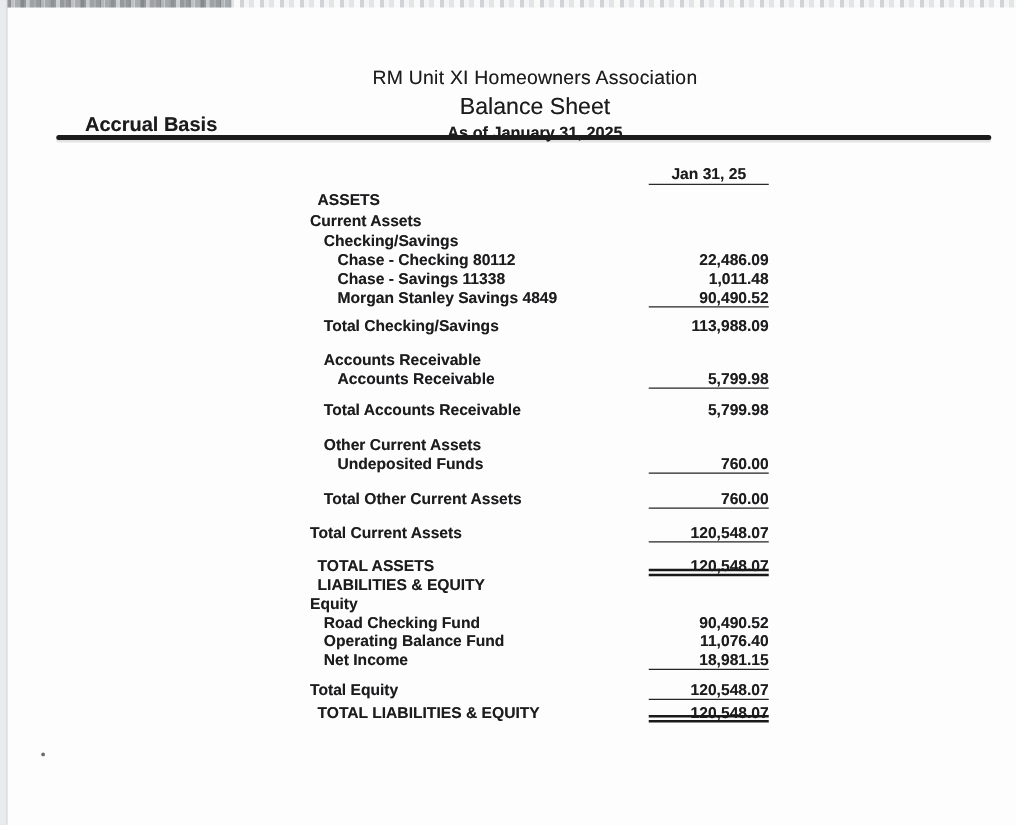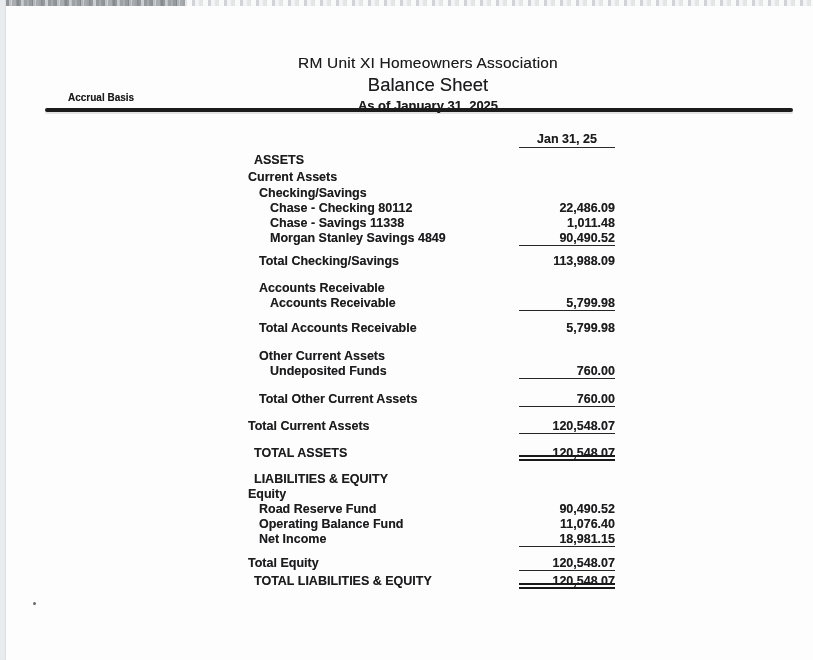--- a/index.html
+++ b/index.html
@@ -47,21 +47,21 @@
   .report-header {
     position: absolute; left: 45px; top: 54px; width: 766px;
     text-align: center;
     text-shadow: 0 0 0.4px rgba(0,0,0,0.45);
   }
   .company-name { font-size: 15.5px; font-weight: 400; letter-spacing: 0.2px; }
   .report-title { font-size: 18.5px; font-weight: 400; margin-top: 2px; }
   .report-date  { font-size: 13px; font-weight: 700; margin-top: 2px; }
   .accrual-basis {
     position: absolute; left: 68px; top: 92px;
-    font-size: 10px; font-weight: 700;
+    font-size: 16px; font-weight: 700;
     text-shadow: 0 0 0.4px rgba(0,0,0,0.45);
   }
   .header-rule {
     position: absolute; left: 45px; top: 108px; width: 748px; height: 4px;
     background: #1c1c1c; border-radius: 2px;
     box-shadow: 0 2px 0 rgba(0,0,0,0.10);
   }
 
   
   .col-header {
@@ -162,28 +162,28 @@
         <span class="amount u-single">760.00</span>
       </div>
       <div class="row indent-1" style="margin-top: 12px;">
         <span class="label">Total Current Assets</span>
         <span class="amount u-single">120,548.07</span>
       </div>
       <div class="row indent-0" style="margin-top: 12px;">
         <span class="label">TOTAL ASSETS</span>
         <span class="amount u-double">120,548.07</span>
       </div>
-      <div class="row indent-0" style="margin-top: 11px;">
+      <div class="row indent-0" style="">
         <span class="label">LIABILITIES &amp; EQUITY</span>
       </div>
       <div class="row indent-1">
         <span class="label">Equity</span>
       </div>
       <div class="row indent-2">
-        <span class="label">Road Reserve Fund</span>
+        <span class="label">Road Checking Fund</span>
         <span class="amount">90,490.52</span>
       </div>
       <div class="row indent-2">
         <span class="label">Operating Balance Fund</span>
         <span class="amount">11,076.40</span>
       </div>
       <div class="row indent-2">
         <span class="label">Net Income</span>
         <span class="amount u-single">18,981.15</span>
       </div>

